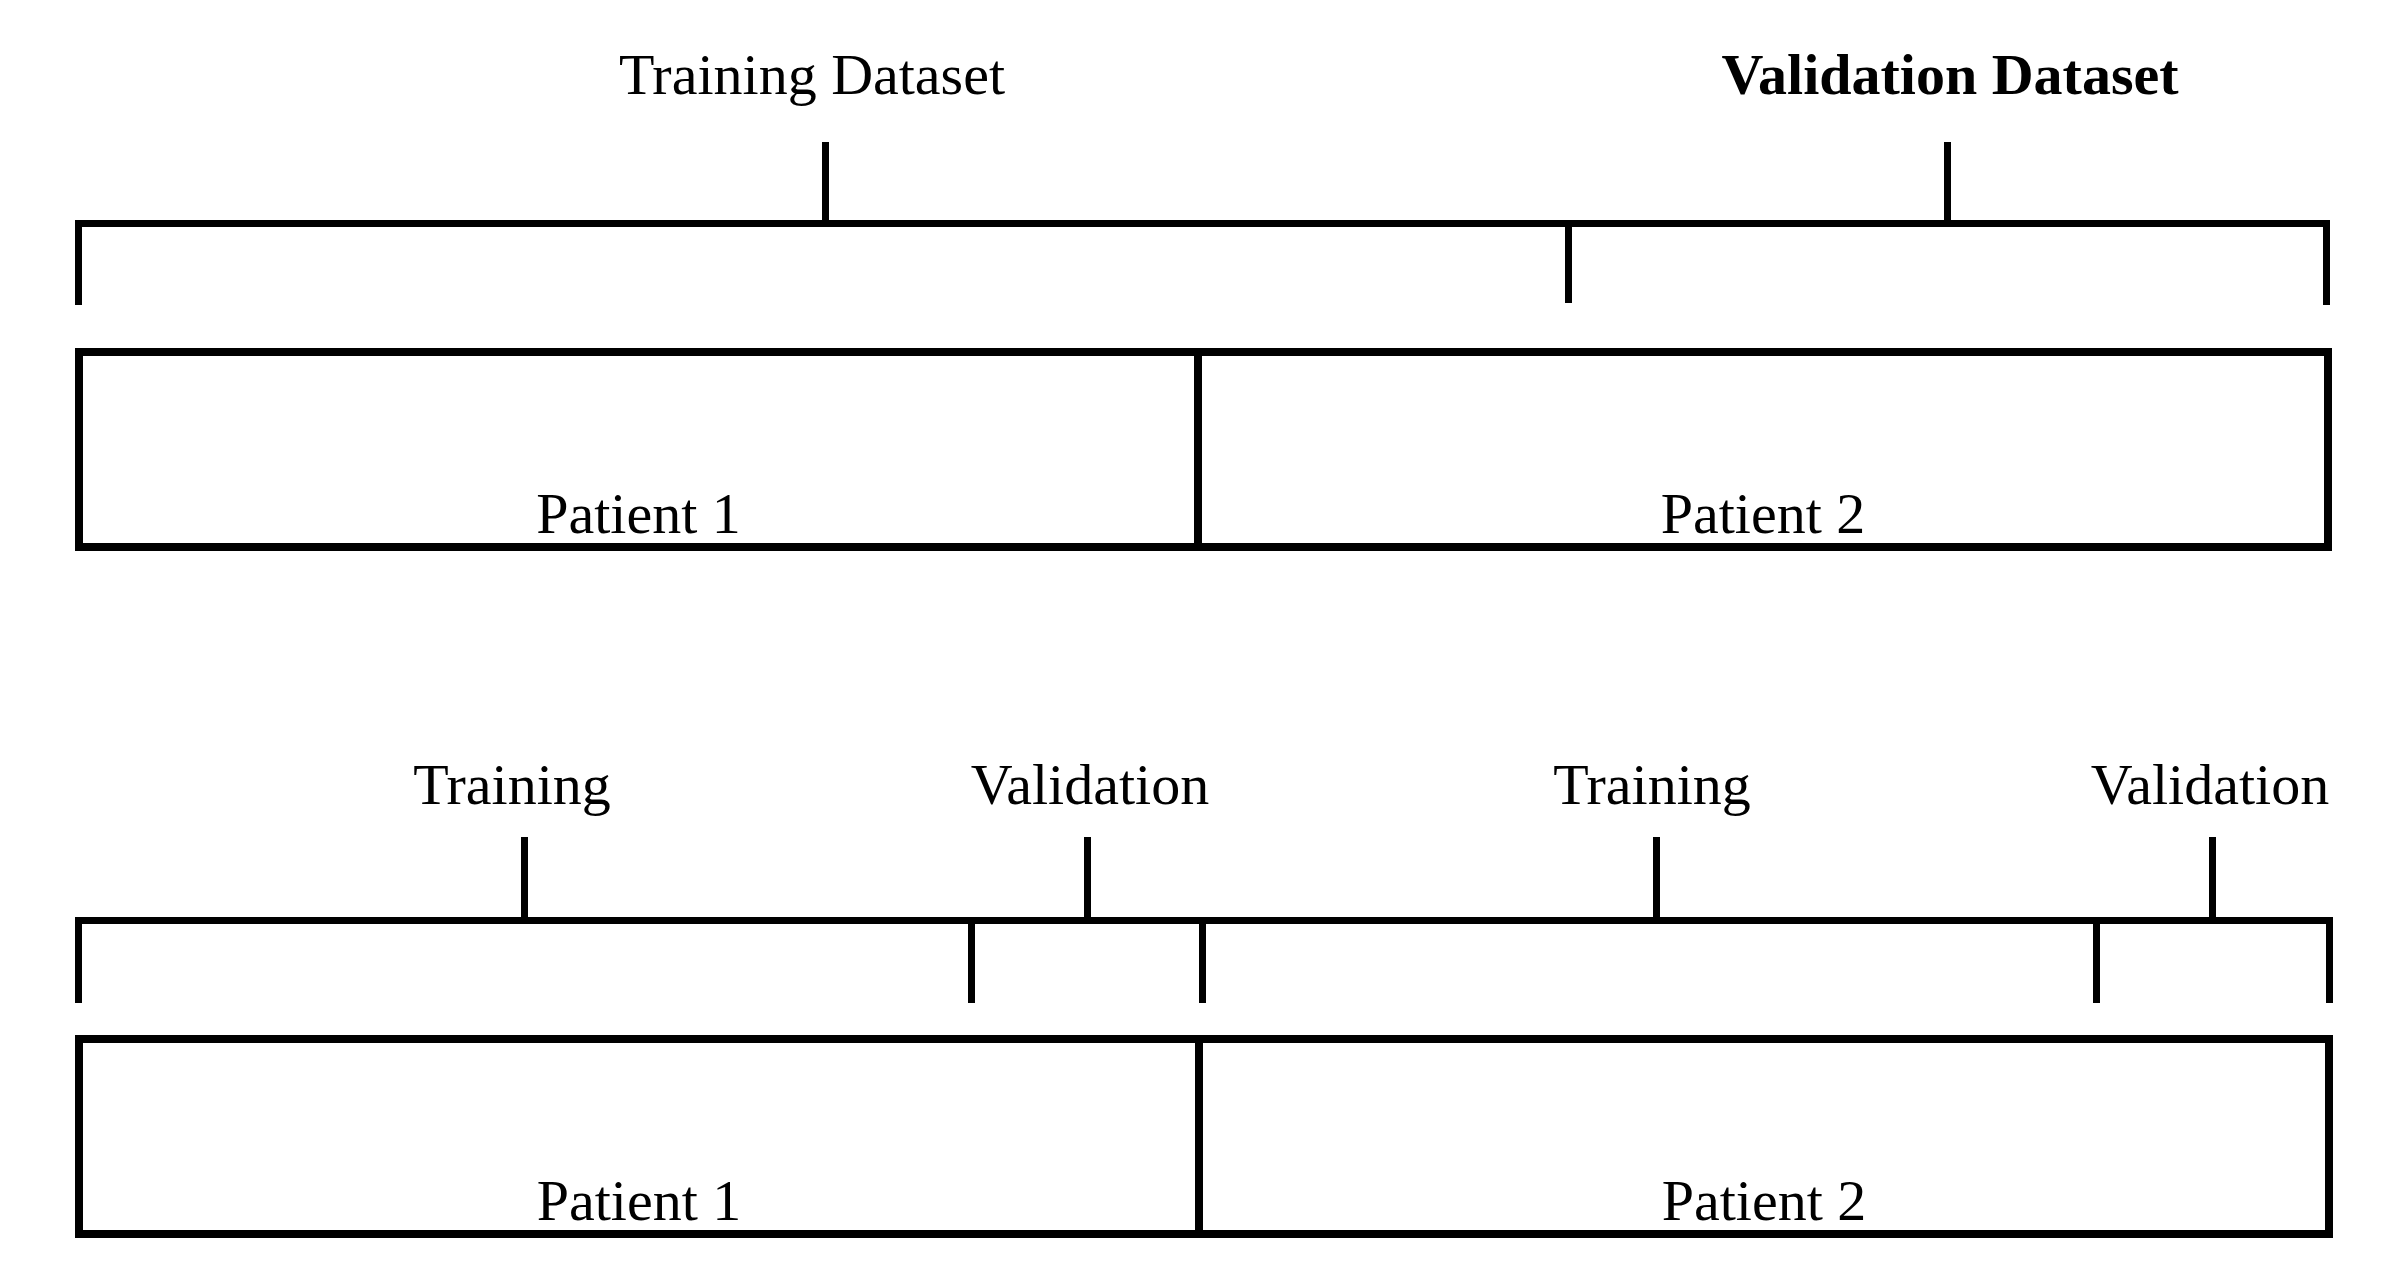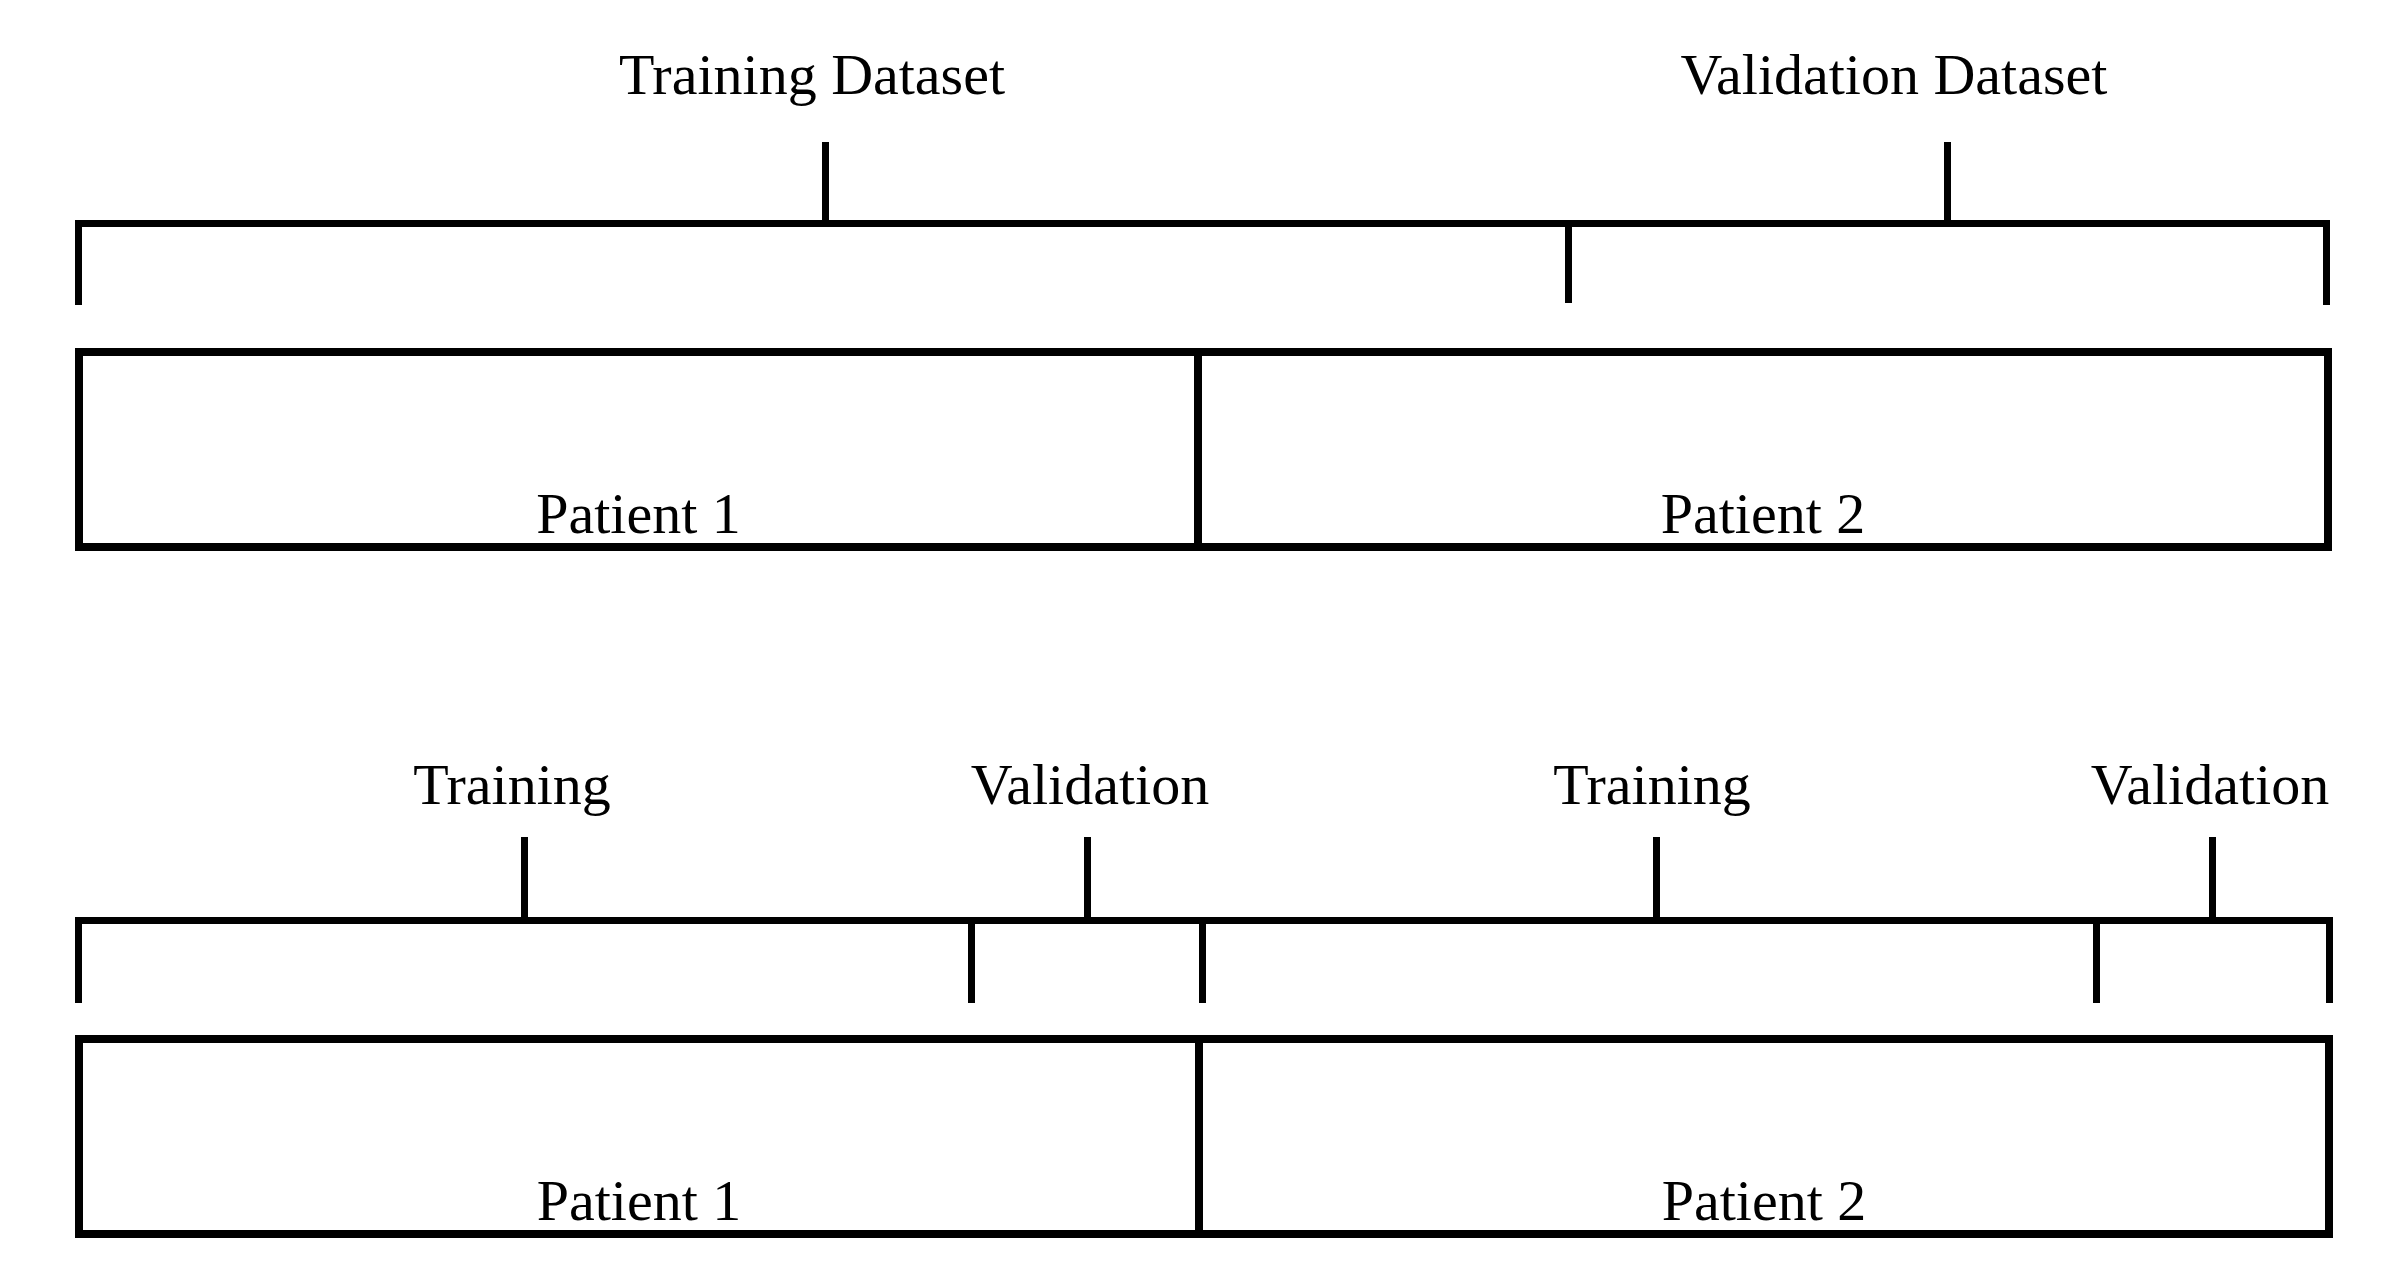--- a/index.html
+++ b/index.html
@@ -49,21 +49,21 @@
     white-space: nowrap;
   }
 </style>
 </head>
 <body>
 
 <div class="figure">
 
   <div>
     <div class="label" style="left:812px; top:46px;">Training Dataset</div>
-    <div class="label" style="left:1894px; top:46px;">Validation Dataset</div>
+    <div class="label" style="left:1950px; top:46px;font-weight:bold;">Validation Dataset</div>
 
     <div class="vline" style="left:822px; top:142px; height:78px;"></div>
     <div class="vline" style="left:1944px; top:142px; height:78px;"></div>
 
     <div class="hline" style="left:75px; top:220px; width:2255px;"></div>
     <div class="vline" style="left:75px; top:220px; height:85px;"></div>
     <div class="vline" style="left:1565px; top:221px; height:82px;"></div>
     <div class="vline" style="left:2323px; top:220px; height:85px;"></div>
 
     <div class="pbox" style="left:75px; top:348px; width:1127px; height:203px;">

